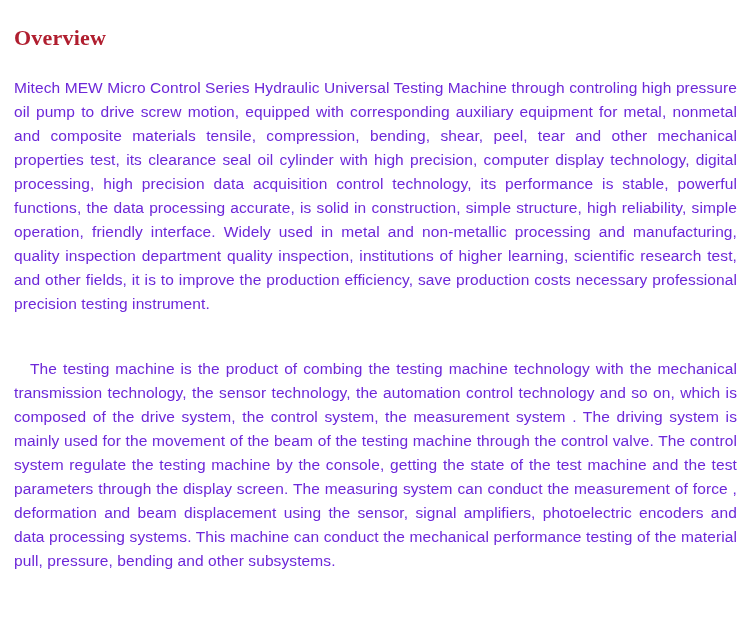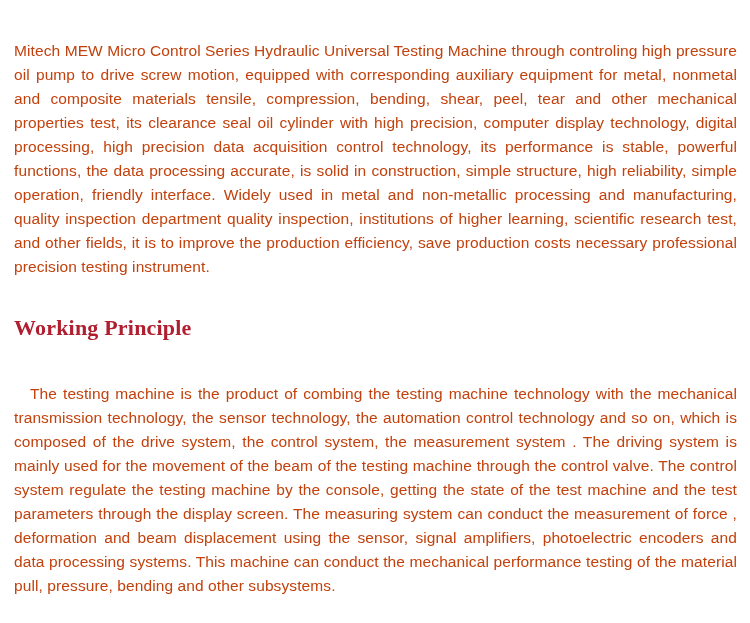--- a/index.html
+++ b/index.html
@@ -23,21 +23,21 @@
     font-size: 22px;
     line-height: 26px;
     color: #b01e2f;
     margin: 0;
     letter-spacing: 0.2px;
   }
   .body-text {
     font-family: "Liberation Sans", "DejaVu Sans", sans-serif;
     font-size: 15.5px;
     line-height: 24px;
-    color: #c2410c;
+    color: #6d28d9;
     text-align: justify;
     letter-spacing: 0.1px;
     margin: 0;
   }
   .section-overview .section-title {
     margin-top: 11px;
   }
   .section-overview .body-text {
     margin-top: 25px;
   }
@@ -48,21 +48,21 @@
     margin-top: 41px;
     text-indent: 16px;
   }
 </style>
 </head>
 <body>
 
 <div class="page">
 
   <section class="section-overview">
+    <h2 class="section-title">Overview</h2>
     <p class="body-text">Mitech MEW Micro Control Series Hydraulic Universal Testing Machine through controling high pressure oil pump to drive screw motion, equipped with corresponding auxiliary equipment for metal, nonmetal and composite materials tensile, compression, bending, shear, peel, tear and other mechanical properties test, its clearance seal oil cylinder with high precision, computer display technology, digital processing, high precision data acquisition control technology, its performance is stable, powerful functions, the data processing accurate, is solid in construction, simple structure, high reliability, simple operation, friendly interface. Widely used in metal and non-metallic processing and manufacturing, quality inspection department quality inspection, institutions of higher learning, scientific research test, and other fields, it is to improve the production efficiency, save production costs necessary professional precision testing instrument.</p>
   </section>
 
   <section class="section-working-principle">
-    <h2 class="section-title">Working Principle</h2>
     <p class="body-text">The testing machine is the product of combing the testing machine technology with the mechanical transmission technology, the sensor technology, the automation control technology and so on,  which is composed of the drive system, the control system, the measurement system . The driving system is mainly used for the movement of the beam of the testing machine through the control valve. The control system regulate the testing machine by the console, getting the state of the test machine and the test parameters through the display screen. The measuring system can conduct the measurement of force , deformation and beam displacement using the sensor, signal amplifiers, photoelectric encoders and data processing systems. This machine can conduct the mechanical performance testing of the material pull, pressure, bending and other subsystems.</p>
   </section>
 
 </div>
 
 </body></html>

